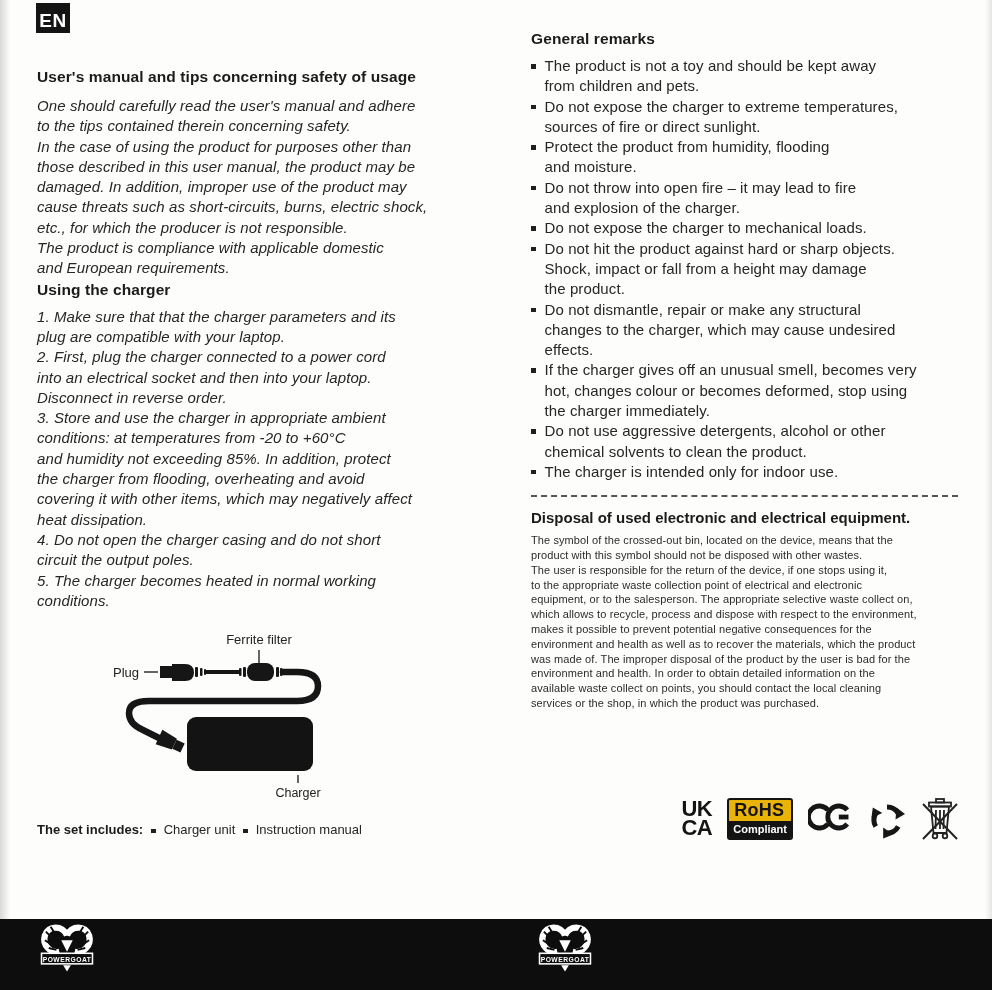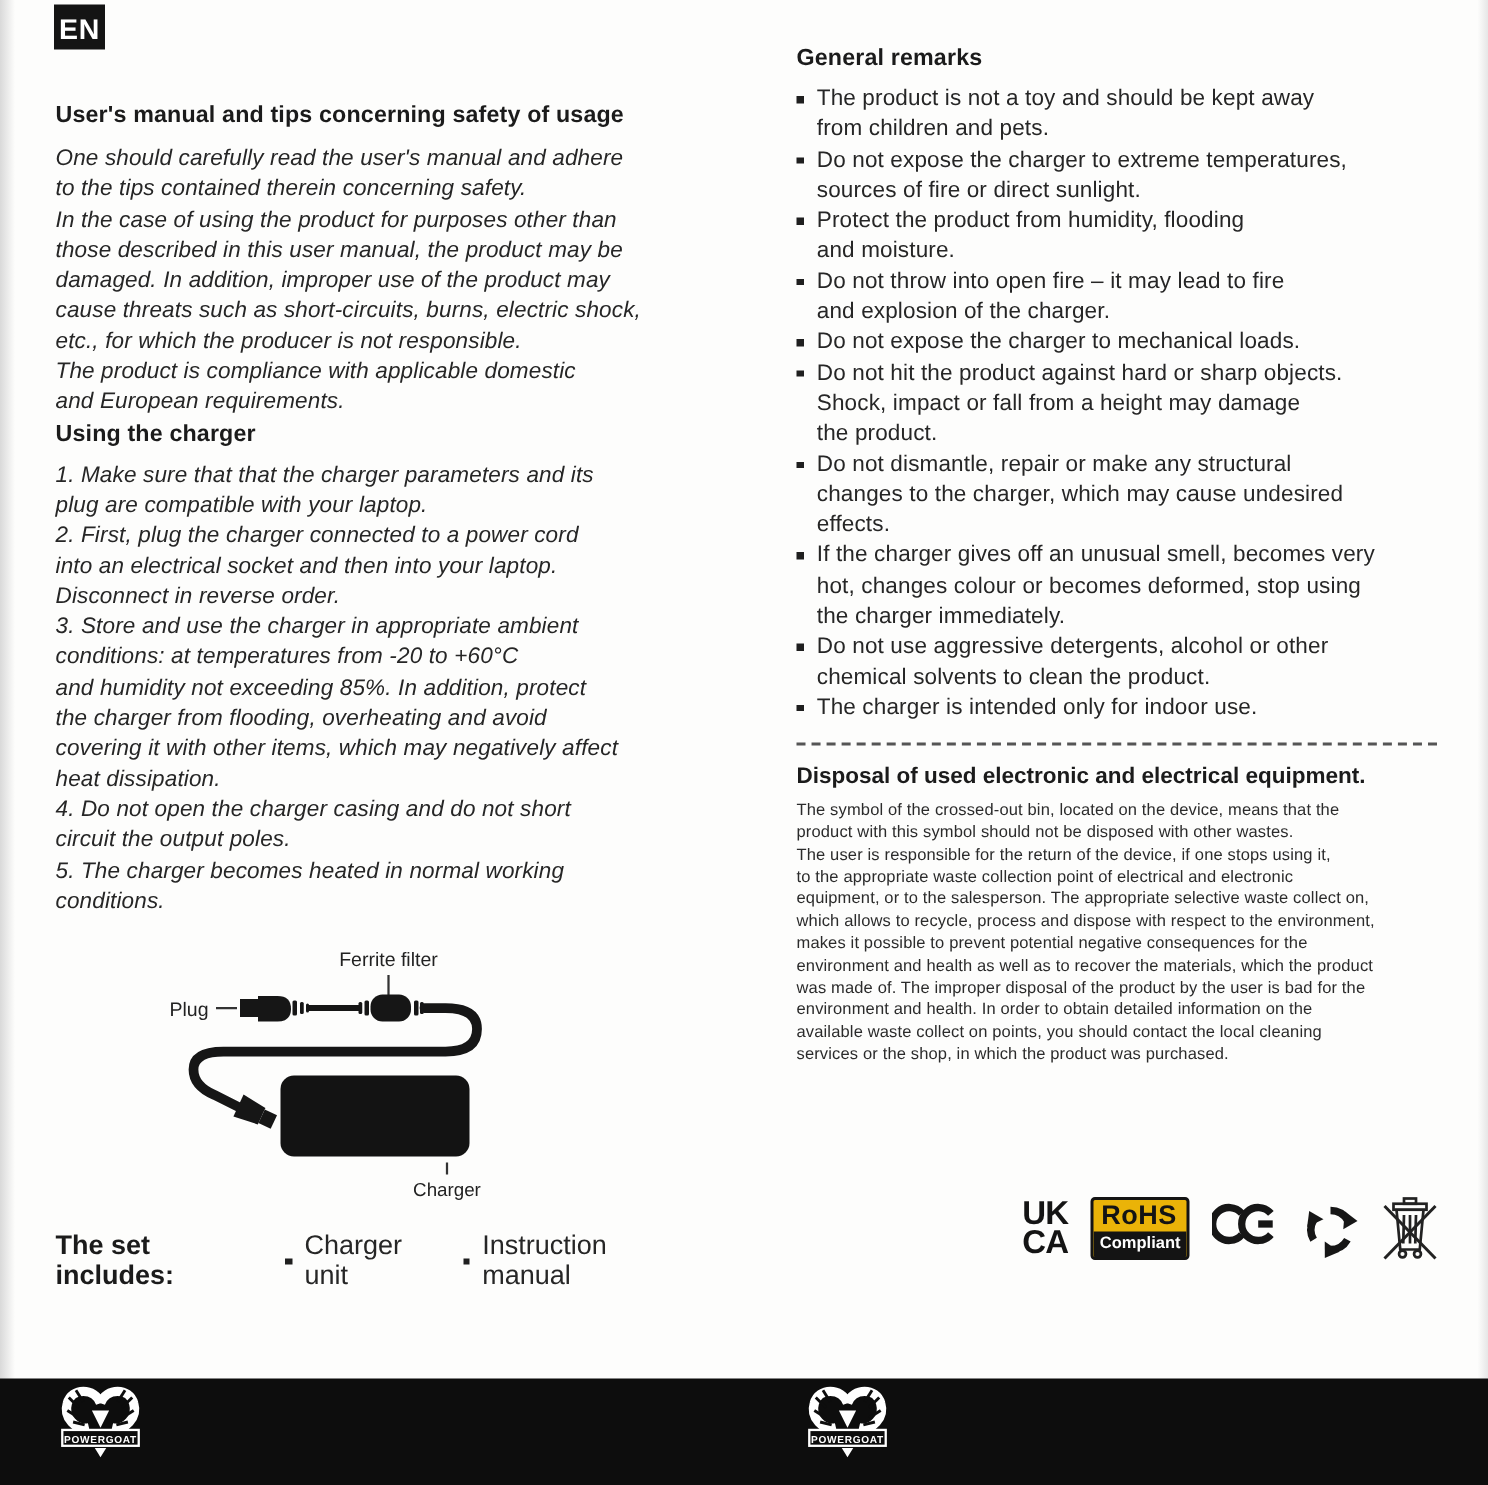--- a/index.html
+++ b/index.html
@@ -39,21 +39,21 @@
   .sq{width:4.5px;height:4.5px;background:#1f1f1f;margin-top:8px;flex:0 0 auto;}
   .btxt{white-space:pre-line;}
 
   .dashed{border:0;border-top:2px dashed #555;margin:13px 0 0;}
   .disposal-h{margin:13px 0 0;font-size:15px;line-height:16px;font-weight:700;color:#1b1b1b;}
   .finep{margin:7px 0 0;font-size:11px;line-height:14.8px;white-space:pre-line;color:#2b2b2b;letter-spacing:.1px;}
 
   .diagram{margin:9px 0 0 -2px;display:block;}
   svg text{font-family:"Liberation Sans",sans-serif;}
 
-  .set-line{margin:10px 0 0;font-size:18px;line-height:20px;display:flex;align-items:center;gap:8px;color:#262626;}
+  .set-line{margin:10px 0 0;font-size:13px;line-height:20px;display:flex;align-items:center;gap:8px;color:#262626;}
   .set-line .lbl{font-weight:700;color:#1b1b1b;}
   .set-line .sq{margin-top:2px;}
 
   .badges{margin-top:84px;display:flex;justify-content:flex-end;align-items:center;gap:15px;height:48px;}
   .ukca{font-weight:700;font-size:22px;line-height:18.5px;letter-spacing:-.5px;color:#141414;text-align:center;}
   .rohs{border:2.5px solid #141414;border-radius:3px;overflow:hidden;text-align:left;background:#eab308;}
   .rohs .top{font-weight:700;font-size:18px;line-height:21px;padding:0 5px;color:#141414;letter-spacing:.3px;}
   .rohs .bot{background:#141414;color:#ffffff;font-weight:700;font-size:11px;line-height:14px;padding:1px 4px 2px;}
   .sr{position:absolute;width:1px;height:1px;overflow:hidden;clip:rect(0 0 0 0);white-space:nowrap;}
 

